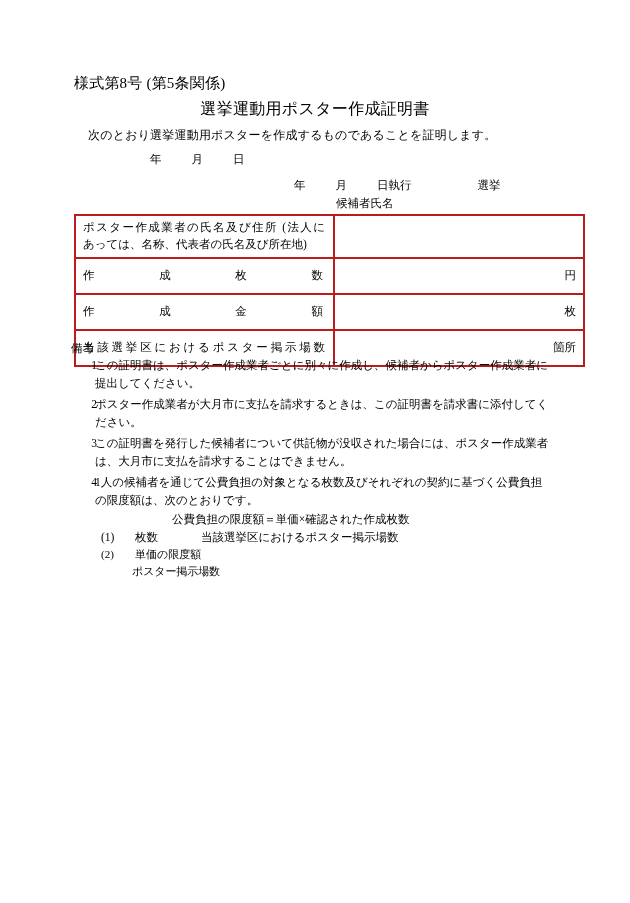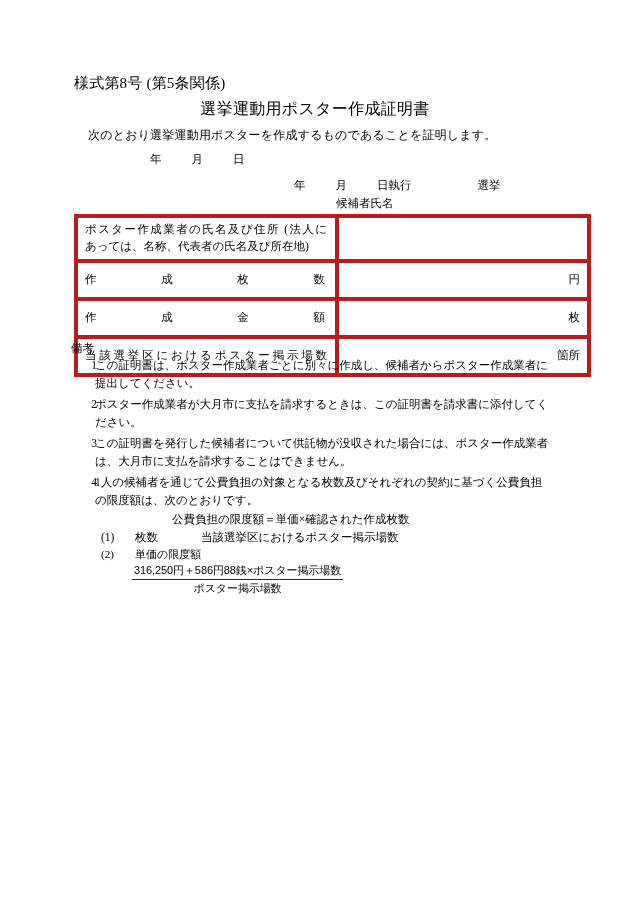--- a/index.html
+++ b/index.html
@@ -80,21 +80,21 @@
   
   .form-table {
     position: absolute;
     left: 74px;
     top: 214px;
     width: 479px;
     border-collapse: collapse;
     table-layout: fixed;
   }
   .form-table td {
-    border: 4px solid #b91c1c;
+    border: 2px solid #b91c1c;
     font-size: 11.5px;
     padding: 0;
     vertical-align: middle;
   }
   .form-table td.label {
     width: 244px;
     padding: 3px 6px 4px 7px;
     line-height: 1.45;
   }
   .form-table td.value {
@@ -297,18 +297,17 @@
 
   <div class="item-1">
     <span class="marker">(1)</span><span class="term">枚数</span><span>当該選挙区におけるポスター掲示場数</span>
   </div>
 
   <div class="item-2">
     <span class="marker">(2)</span><span>単価の限度額</span>
   </div>
 
   <div class="fraction">
-    <span class="numerator">316,250円＋586円88銭×ポスター掲示場数</span>
     <span class="denominator">ポスター掲示場数</span>
   </div>
 
 
 </div>
 
 </body></html>

